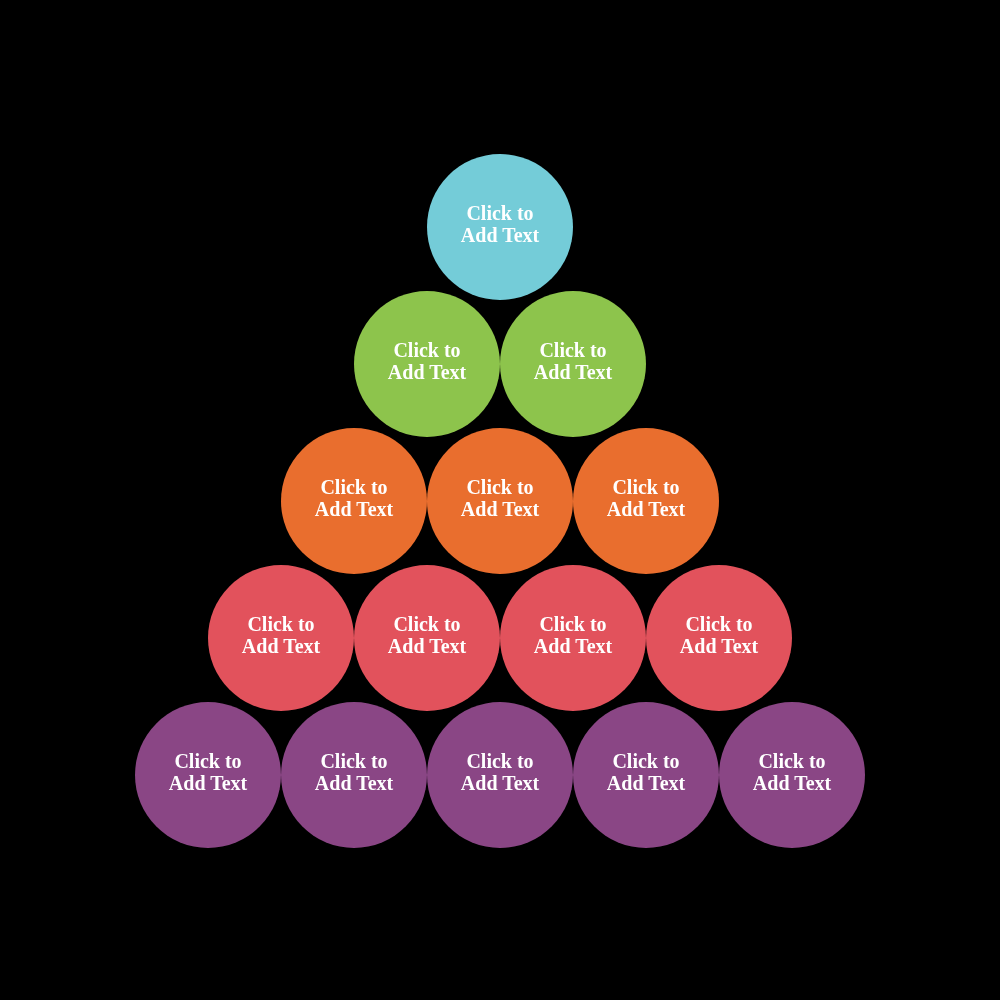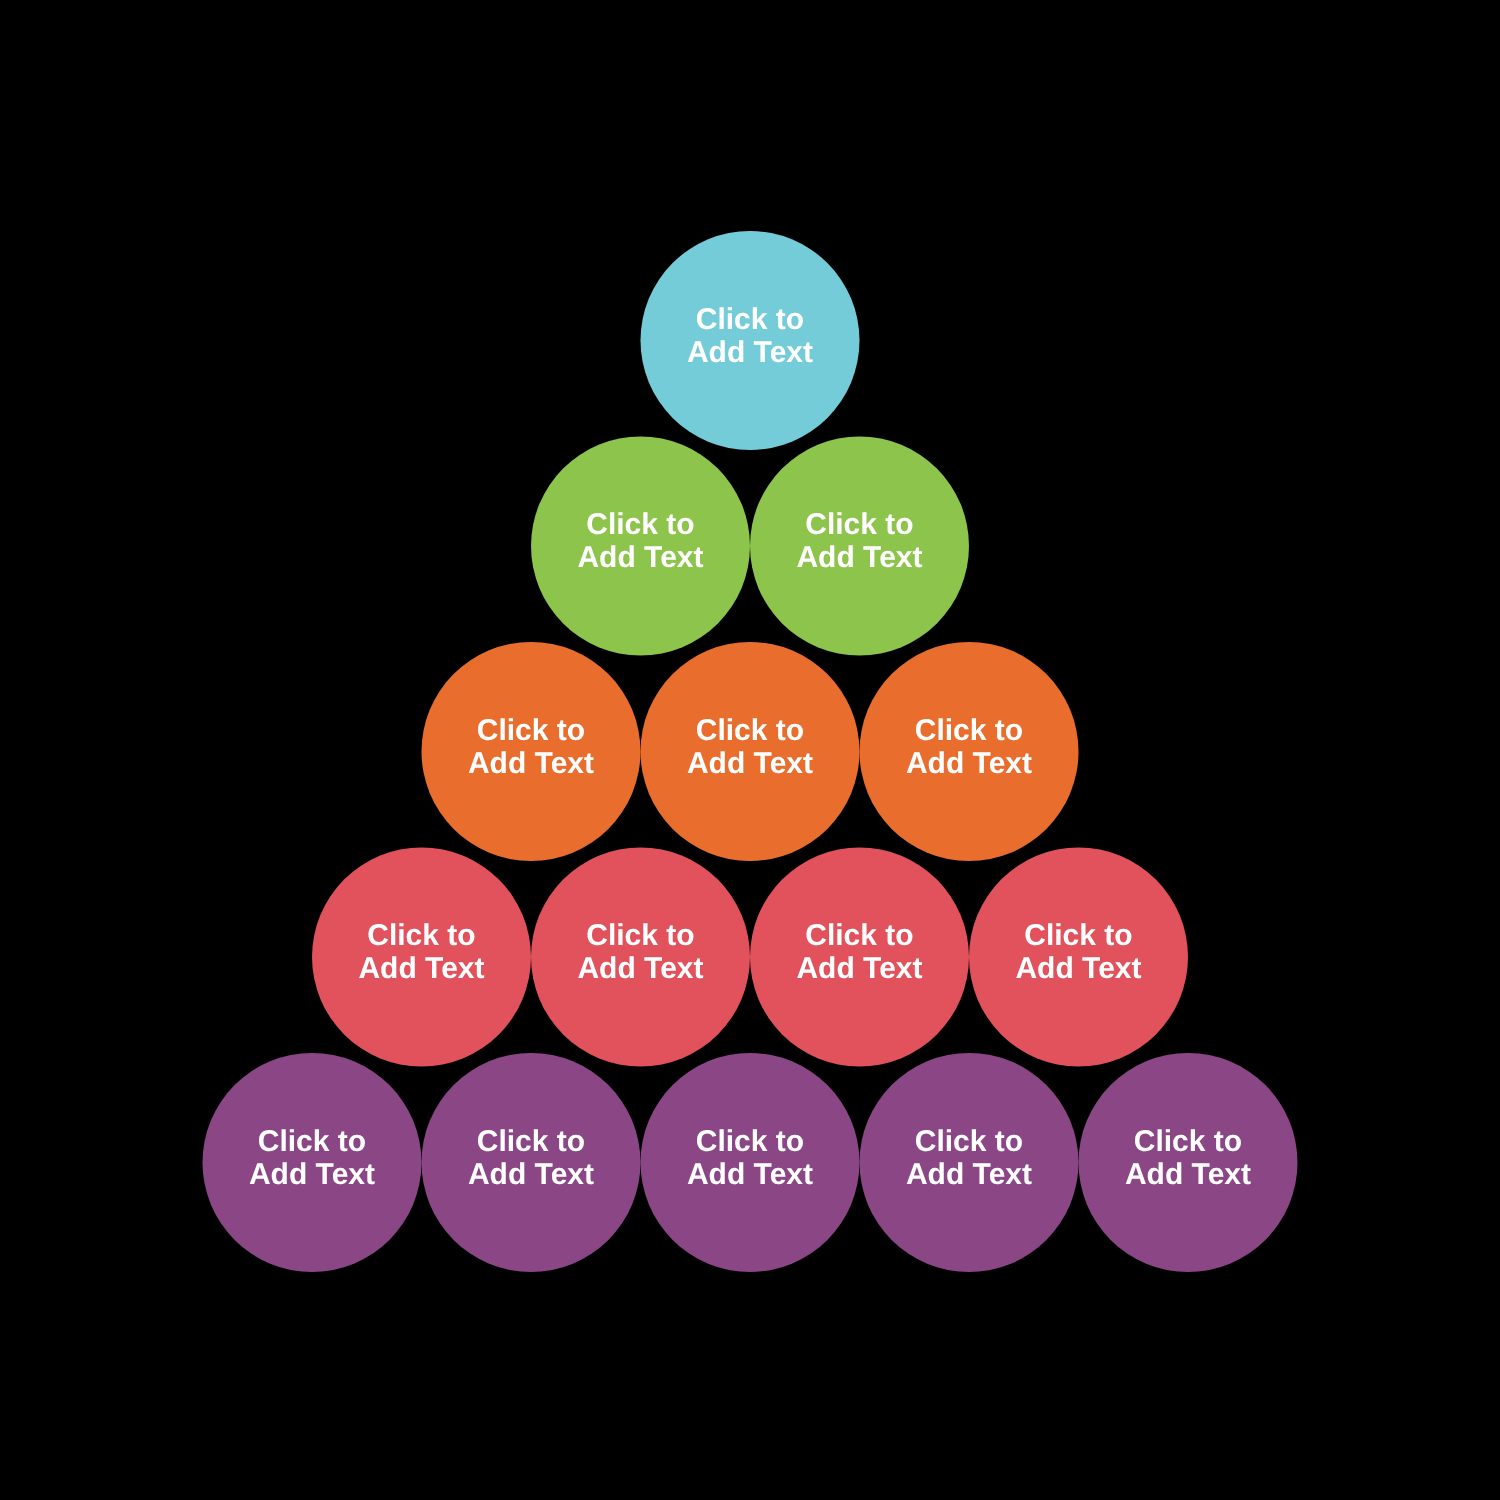--- a/index.html
+++ b/index.html
@@ -40,20 +40,21 @@
   .row-5 { z-index: 5; }
   .circle {
     width: 146px;
     height: 146px;
     border-radius: 50%;
     flex: 0 0 146px;
     display: flex;
     align-items: center;
     justify-content: center;
     cursor: pointer;
+    font-family: Liberation Serif, serif;
   }
   .label {
     color: #FFFFFF;
     font-weight: bold;
     font-size: 20px;
     line-height: 22px;
     text-align: center;
     white-space: pre-line;
     position: relative;
     top: -3px;

